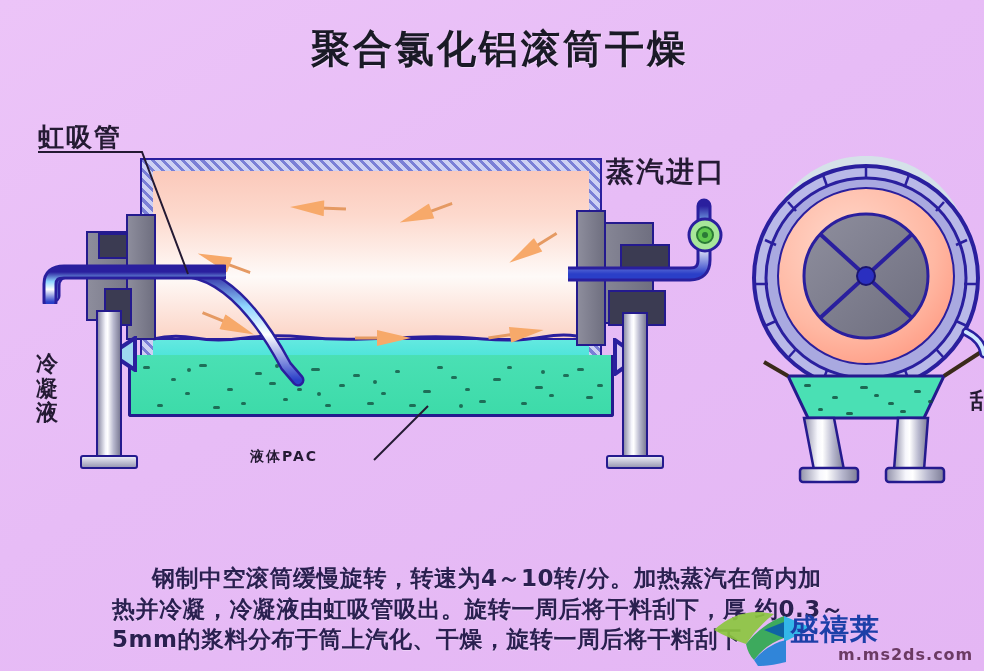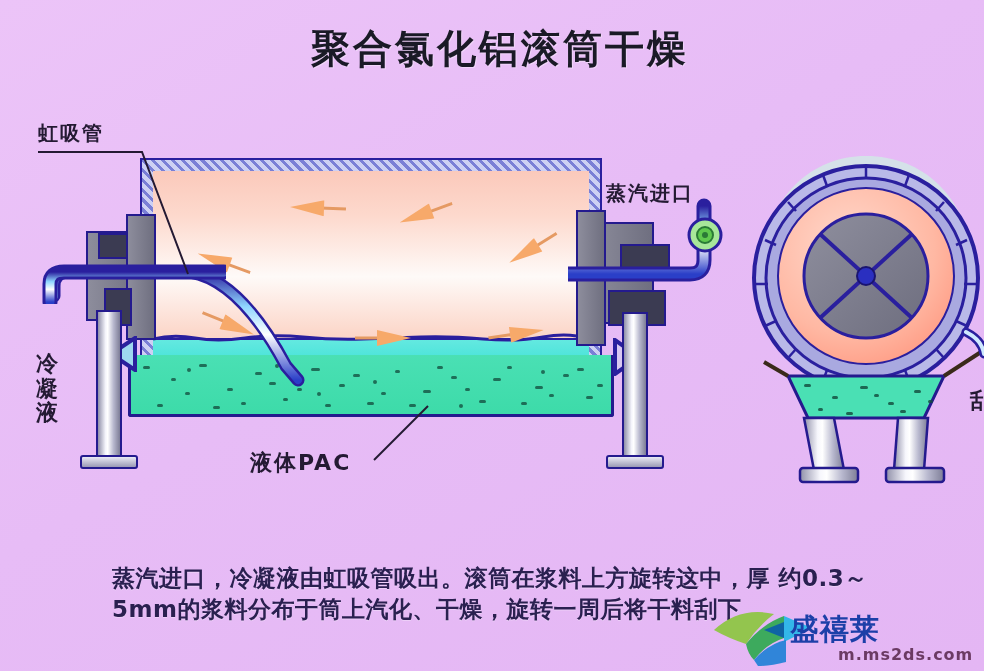--- a/index.html
+++ b/index.html
@@ -16,23 +16,23 @@
   
   #title{
     left:8px;top:26px;width:984px;text-align:center;
     font-size:39px;font-weight:bold;color:#1a1a26;
     letter-spacing:3px;line-height:1.2;
     text-shadow:1px 1px 0 rgba(255,255,255,.35);
   }
 
   
   .lbl{color:#241a33;font-weight:bold;letter-spacing:2px;}
-  #lbl-siphon{left:38px;top:120px;font-size:20px;}
-  #lbl-steam{left:606px;top:180px;font-size:20px;}
-  #lbl-pac{left:250px;top:448px;font-size:22px;}
+  #lbl-siphon{left:38px;top:120px;font-size:26px;}
+  #lbl-steam{left:606px;top:153px;font-size:28px;}
+  #lbl-pac{left:250px;top:448px;font-size:14px;}
   #lbl-cond{left:30px;top:352px;font-size:22px;line-height:1.12;width:30px;text-align:right;}
 
   
   #drum-outer{
     left:142px;top:160px;width:458px;height:225px;
     border:11px solid transparent;
     background:
       linear-gradient(#fff,#fff) padding-box,
       repeating-linear-gradient(45deg,#cdd0f3 0 4px,#7a7fd6 4px 7px) border-box;
     box-shadow:0 0 0 2px #2a1f9e, inset 0 0 0 2px #2a1f9e;
@@ -331,21 +331,22 @@
   <div class="abs lbl" id="lbl-pac">液体PAC</div>
   <svg class="abs" style="left:372px;top:404px;width:60px;height:60px;" viewBox="0 0 60 60">
     <path d="M56,2 L2,56" fill="none" stroke="#241a33" stroke-width="2"></path>
   </svg>
 
   <div class="abs lbl" id="lbl-cond">
     <span>冷凝液</span>
   </div>
 
   <div class="abs" id="para">
-    <span>蒸汽进口，冷凝液由虹吸管吸出。滚筒在浆料上方旋转这中，厚</span>
+    <span class="ind">钢制中空滚筒缓慢旋转，转速为4～10转/分。加热蒸汽在筒内加</span>
+    <span>热并冷凝，冷凝液由虹吸管吸出。旋转一周后将干料刮下，厚</span>
     <span>约0.3～5mm的浆料分布于筒上汽化、干燥，旋转一周后将干料刮下</span>
   </div>
 
   <svg class="abs" id="wm" viewBox="0 0 278 67">
     <path d="M8,26 Q34,2 68,10 Q52,22 40,40 Q22,34 8,26 Z" fill="#8cc63f" opacity=".92"></path>
     <path d="M40,40 Q56,20 78,12 L78,34 Q60,40 48,56 Q42,50 40,40 Z" fill="#2fa84f" opacity=".92"></path>
     <path d="M78,12 L106,24 L78,38 Z" fill="#29b6e8" opacity=".95"></path>
     <path d="M48,56 Q62,40 80,36 L80,58 Q64,62 52,62 Z" fill="#1c7fd6" opacity=".9"></path>
     <path d="M58,26 L78,18 L78,34 Z" fill="#0d5fa8" opacity=".95"></path>
   </svg>

